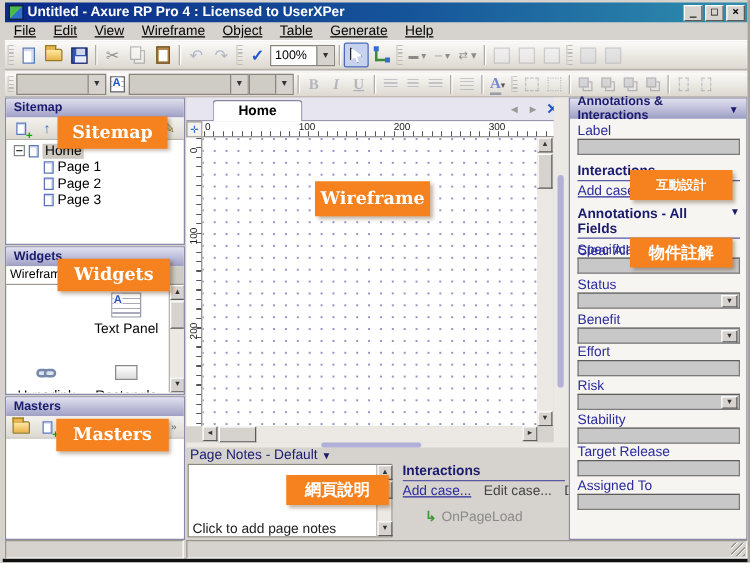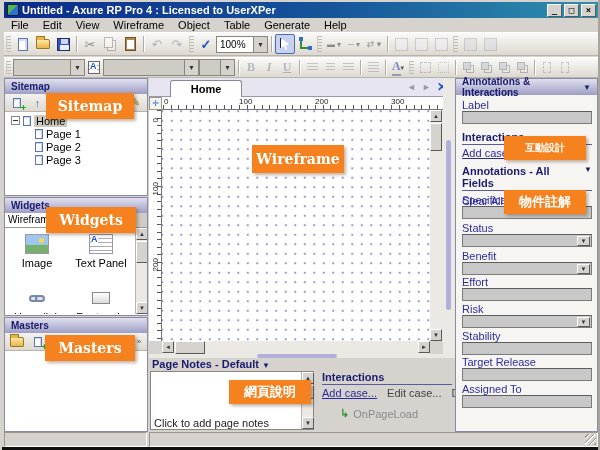--- a/index.html
+++ b/index.html
@@ -16,21 +16,21 @@
     background:linear-gradient(135deg,#4db84d 0 50%,#2f6fd0 50% 100%); border:1px solid #123; }
   .title-text { color:#fff; font-weight:bold; font-size:11px; white-space:nowrap; }
   .win-btns { margin-left:auto; display:flex; gap:2px; }
   .win-btn { width:15px; height:13px; background:#d6d3ce; border:1px solid;
     border-color:#fff #5a5a5a #5a5a5a #fff; font-size:9px; line-height:10px; text-align:center;
     font-family:"DejaVu Sans Mono",monospace; font-weight:bold; }
 
   
   .menubar { position:absolute; left:2px; top:18px; width:594px; height:14px;
     background:#d6d3ce; display:flex; align-items:center; }
-  .menu-item { padding:1px 7px; white-space:nowrap; }
+  .menu-item { padding:1px 7px; white-space:nowrap;text-decoration:underline; }
 
   
   .tbrow { position:absolute; left:2px; width:594px; background:linear-gradient(#fbfaf8,#ddd9d1);
     display:flex; align-items:center; border-top:1px solid #fff; border-bottom:1px solid #b8b4ac; }
   .tb1 { top:32px; height:24px; }
   .tb2 { top:57px; height:21px; }
   .grip { width:5px; height:70%; margin:0 2px;
     background:repeating-linear-gradient(#bbb 0 1px,transparent 1px 3px); border-left:1px solid #cfcbc3; }
   .sep { width:1px; height:75%; background:#b0aca4; margin:0 3px; box-shadow:1px 0 0 #fff; }
   .tbi { width:20px; height:20px; display:flex; align-items:center; justify-content:center; position:relative; }
@@ -126,21 +126,21 @@
     background-image:radial-gradient(circle,#9494c8 0.8px,transparent 1px); background-size:9.5px 9.5px; background-position:5px 6px; }
   .canv-vscroll { position:absolute; left:428px; top:110px; width:13px; height:231px; background:#ece9e4; }
   .canv-hscroll { position:absolute; left:160px; top:341px; width:268px; height:13px; background:#ece9e4; }
   .corner-box { position:absolute; left:428px; top:341px; width:13px; height:13px; background:#d6d3ce; }
   .vsplit { position:absolute; left:441px; top:78px; width:12px; height:276px; background:#ece9e4; }
   .vsplit .handle { position:absolute; left:3px; top:62px; width:5px; height:170px; background:#b0b0d8; border-radius:3px; }
   .hsplit { position:absolute; left:147px; top:354px; width:306px; height:4px; background:#ece9e4; }
   .hsplit .handle { position:absolute; left:108px; top:0; width:80px; height:4px; background:#b0b0d8; border-radius:2px; }
 
   
-  .notes-head { position:absolute; left:150px; top:358px; font-weight:bold; color:#1a1a6e; font-size:11px; }
+  .notes-head { position:absolute; left:150px; top:358px; font-weight:normal; color:#1a1a6e; font-size:11px; }
   .notes-box { position:absolute; left:148px; top:371px; width:164px; height:59px; background:#fff; border:1px solid #8a867e; }
   .notes-box .txt { padding:1px 3px; color:#222;margin-top:44px; }
   .nb-scroll { position:absolute; right:0; top:0; bottom:0; width:12px; background:#ece9e4; border-left:1px solid #b8b4ac; }
   .inter-sec { position:absolute; left:320px; top:371px; width:133px; height:60px; overflow:hidden; }
   .inter-title { font-weight:bold; color:#1a1a6e; border-bottom:1px solid #5a5aa0; padding-bottom:1px; width:130px; }
   .inter-links { display:flex; gap:10px; margin-top:2px; white-space:nowrap; }
   .lnk { color:#2b2b9c; text-decoration:underline; }
   .lnk-dis { color:#444; }
   .event-row { display:flex; align-items:center; gap:4px; margin:8px 0 0 18px; color:#8a8a8a; }
   .ev-icon { color:#3a9a3a; font-weight:bold; font-size:11px; }
@@ -378,26 +378,20 @@
       </div>
     </div>
   </div>
 
   <div class="panel" style="top:197px;height:119px">
     <div class="phead">Widgets</div>
     <div class="wtabrow">
       <div class="wtab">Wireframe</div>
     </div>
     <div class="wgrid">
-      <div class="witem" style="left:4px;top:6px">
-        <div class="wicon">
-            <div class="imgic"></div>
-          </div>
-        <div>Image</div>
-      </div>
       <div class="witem" style="left:68px;top:6px">
         <div class="wicon">
             <div class="txtic"></div>
           </div>
         <div>Text Panel</div>
       </div>
       <div class="witem" style="left:4px;top:60px">
         <div class="wicon" style="border:none">
             <div class="chain">
               <i></i>

